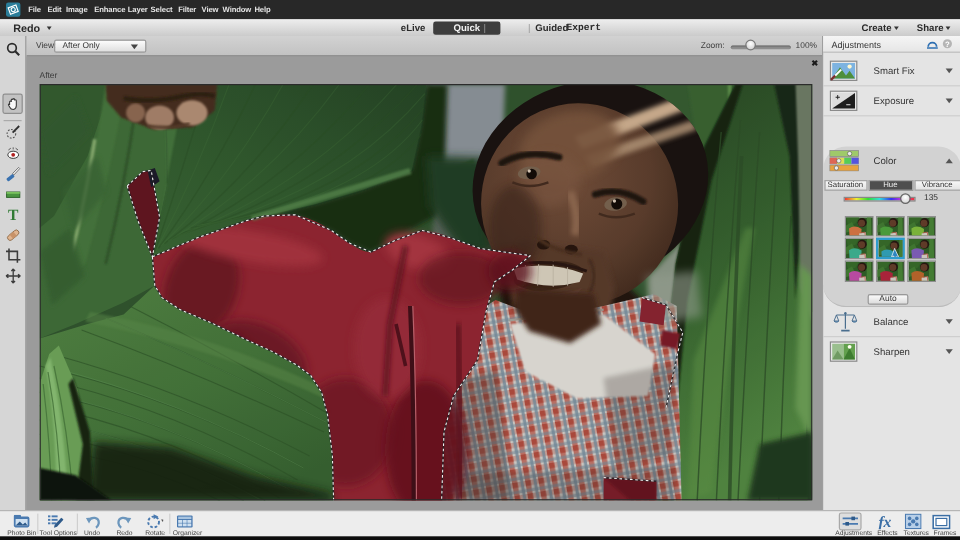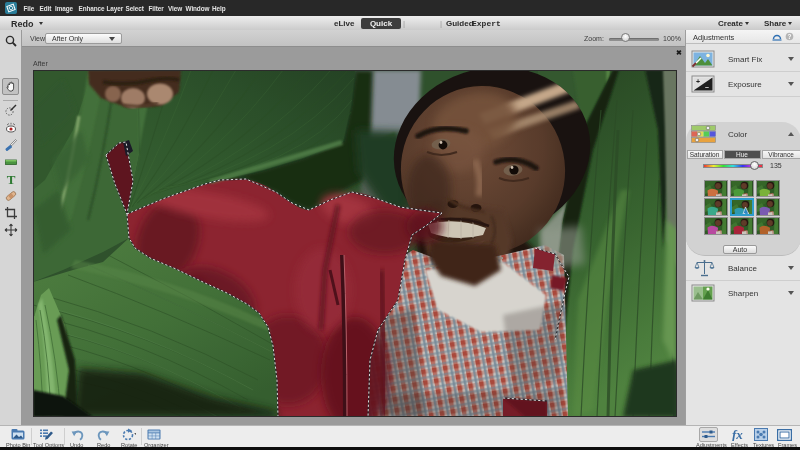--- a/index.html
+++ b/index.html
@@ -6,21 +6,21 @@
 body{width:800px;height:450px;overflow:hidden;font-family:"Liberation Sans",sans-serif;position:relative;background:#9a9a9a;}
 .abs{position:absolute;}
 
 #menubar{left:0;top:0;width:800px;height:16px;background:#282828;}
 #menubar .mi{position:absolute;top:4.5px;font-size:6.4px;font-weight:bold;color:#e4e4e4;letter-spacing:-0.1px;}
 #logo{position:absolute;left:5px;top:2px;width:12px;height:12px;background:#2a7d99;border-radius:2px;}
 #logo svg{position:absolute;left:0;top:0;}
 
 #bar2{left:0;top:16px;width:800px;height:14px;background:linear-gradient(#eeeeee,#cbcbcb);border-bottom:0;}
 #bar2 .t{position:absolute;top:3px;font-size:8px;font-weight:bold;color:#2a2a2a;}
-#quicktab{position:absolute;left:361px;top:1.5px;width:40px;height:11.5px;background:#3d3d3d;border-radius:2px;color:#f2f2f2;font-size:8px;font-weight:bold;text-align:center;line-height:11.5px;}
+#quicktab{position:absolute;left:361px;top:1.5px;width:56px;height:11.5px;background:#3d3d3d;border-radius:2px;color:#f2f2f2;font-size:8px;font-weight:bold;text-align:center;line-height:11.5px;}
 .caret{display:inline-block;width:0;height:0;border-left:2.8px solid transparent;border-right:2.8px solid transparent;border-top:3.5px solid #333;vertical-align:1.5px;}
 
 #bar3{left:0;top:30px;width:685px;height:17px;background:linear-gradient(#d2d2d2,#c2c2c2);border-bottom:1px solid #8d8d8d;box-sizing:border-box;}
 #bar3 .lbl{position:absolute;font-size:7px;color:#3c3c3c;}
 #dropdown{position:absolute;left:45px;top:2.5px;width:77px;height:11px;background:linear-gradient(#fcfcfc,#dedede);border:1px solid #9b9b9b;border-radius:2px;box-sizing:border-box;font-size:7px;color:#333;line-height:9px;padding-left:6px;}
 #dd-caret{position:absolute;right:6px;top:3px;width:0;height:0;border-left:3px solid transparent;border-right:3px solid transparent;border-top:4px solid #444;}
 #slider-track{position:absolute;left:609px;top:7.5px;width:50px;height:3px;background:#8f8f8f;border-radius:2px;box-shadow:inset 0 1px 1px #6d6d6d;}
 #slider-knob{position:absolute;left:621px;top:2.5px;width:9px;height:9px;border-radius:50%;background:radial-gradient(circle at 50% 35%,#ffffff,#c8c8c8);border:1px solid #7a7a7a;box-sizing:border-box;}
 
 #toolbar{left:0;top:30px;width:22px;height:395px;background:#d6d6d6;border-right:1px solid #9a9a9a;box-sizing:border-box;}

